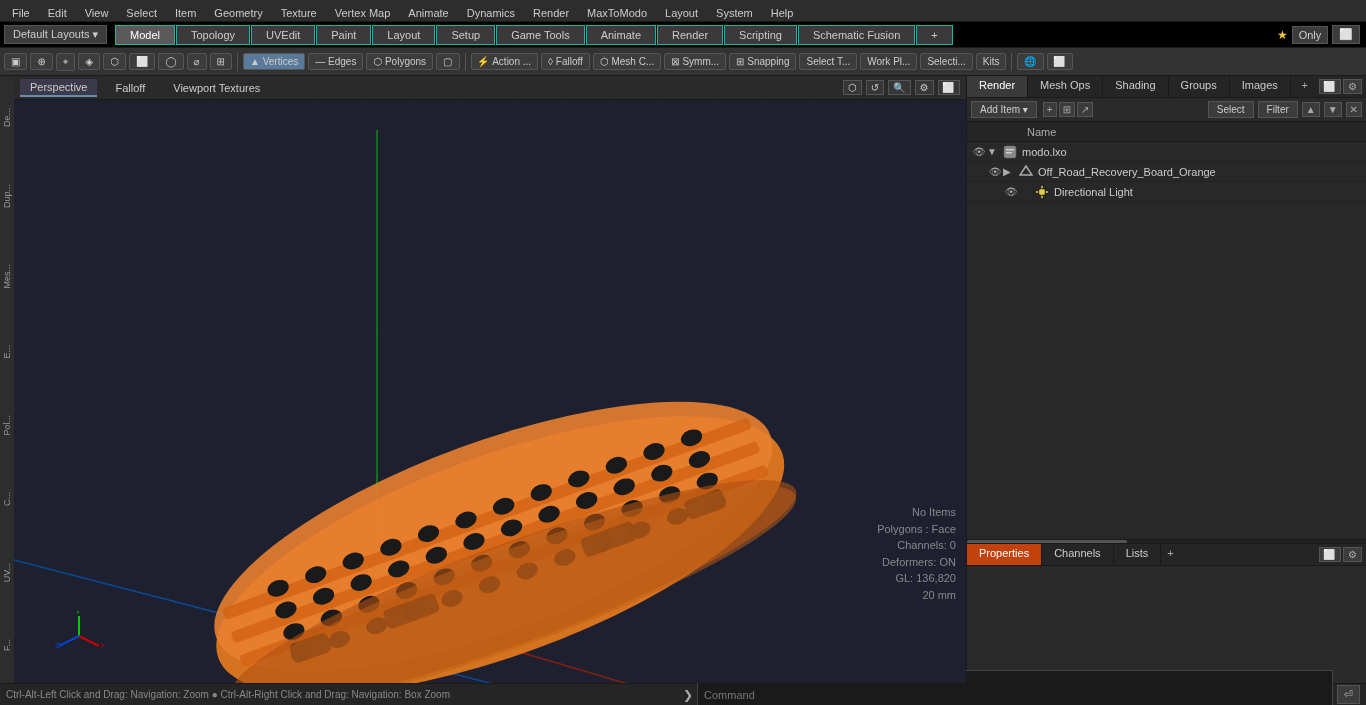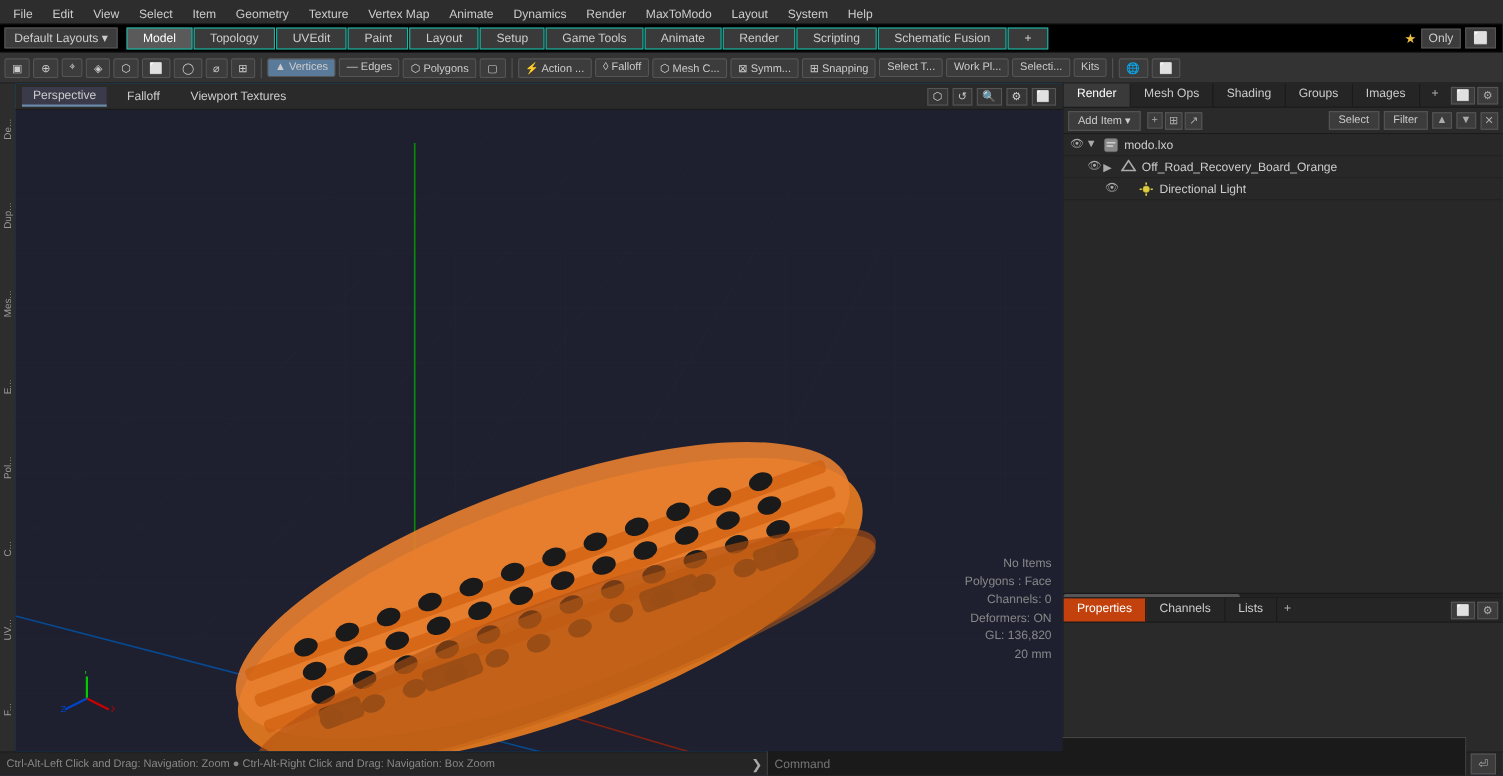--- a/index.html
+++ b/index.html
@@ -360,20 +360,23 @@
       </div>
       <div class="items-toolbar-right">
         <button class="items-toolbar-btn">Select</button>
         <button class="items-toolbar-btn">Filter</button>
         <button style="background:#3c3c3c;border:1px solid #555;color:#aaa;padding:1px 3px;font-size:10px;cursor:pointer;">▲</button>
         <button style="background:#3c3c3c;border:1px solid #555;color:#aaa;padding:1px 3px;font-size:10px;cursor:pointer;">▼</button>
         <button style="background:#3c3c3c;border:1px solid #555;color:#aaa;padding:1px 3px;font-size:10px;cursor:pointer;">✕</button>
       </div>
     </div>
 
+    <div id="items-col-header">
+      <span>Name</span>
+    </div>
 
     <div id="items-list">
 
       <div class="tree-item" style="padding-left:4px;">
         <span class="tree-eye">👁</span>
         <span style="width:16px;color:#aaa;font-size:10px;">▼</span>
         <span style="width:16px;height:14px;margin-right:3px;">
           <svg width="14" height="14" viewBox="0 0 14 14">
               <rect x="1" y="1" width="12" height="12" rx="2" fill="#888" stroke="#666" stroke-width="0.5"></rect>
               <rect x="3" y="4" width="8" height="1.5" fill="#ccc"></rect>

